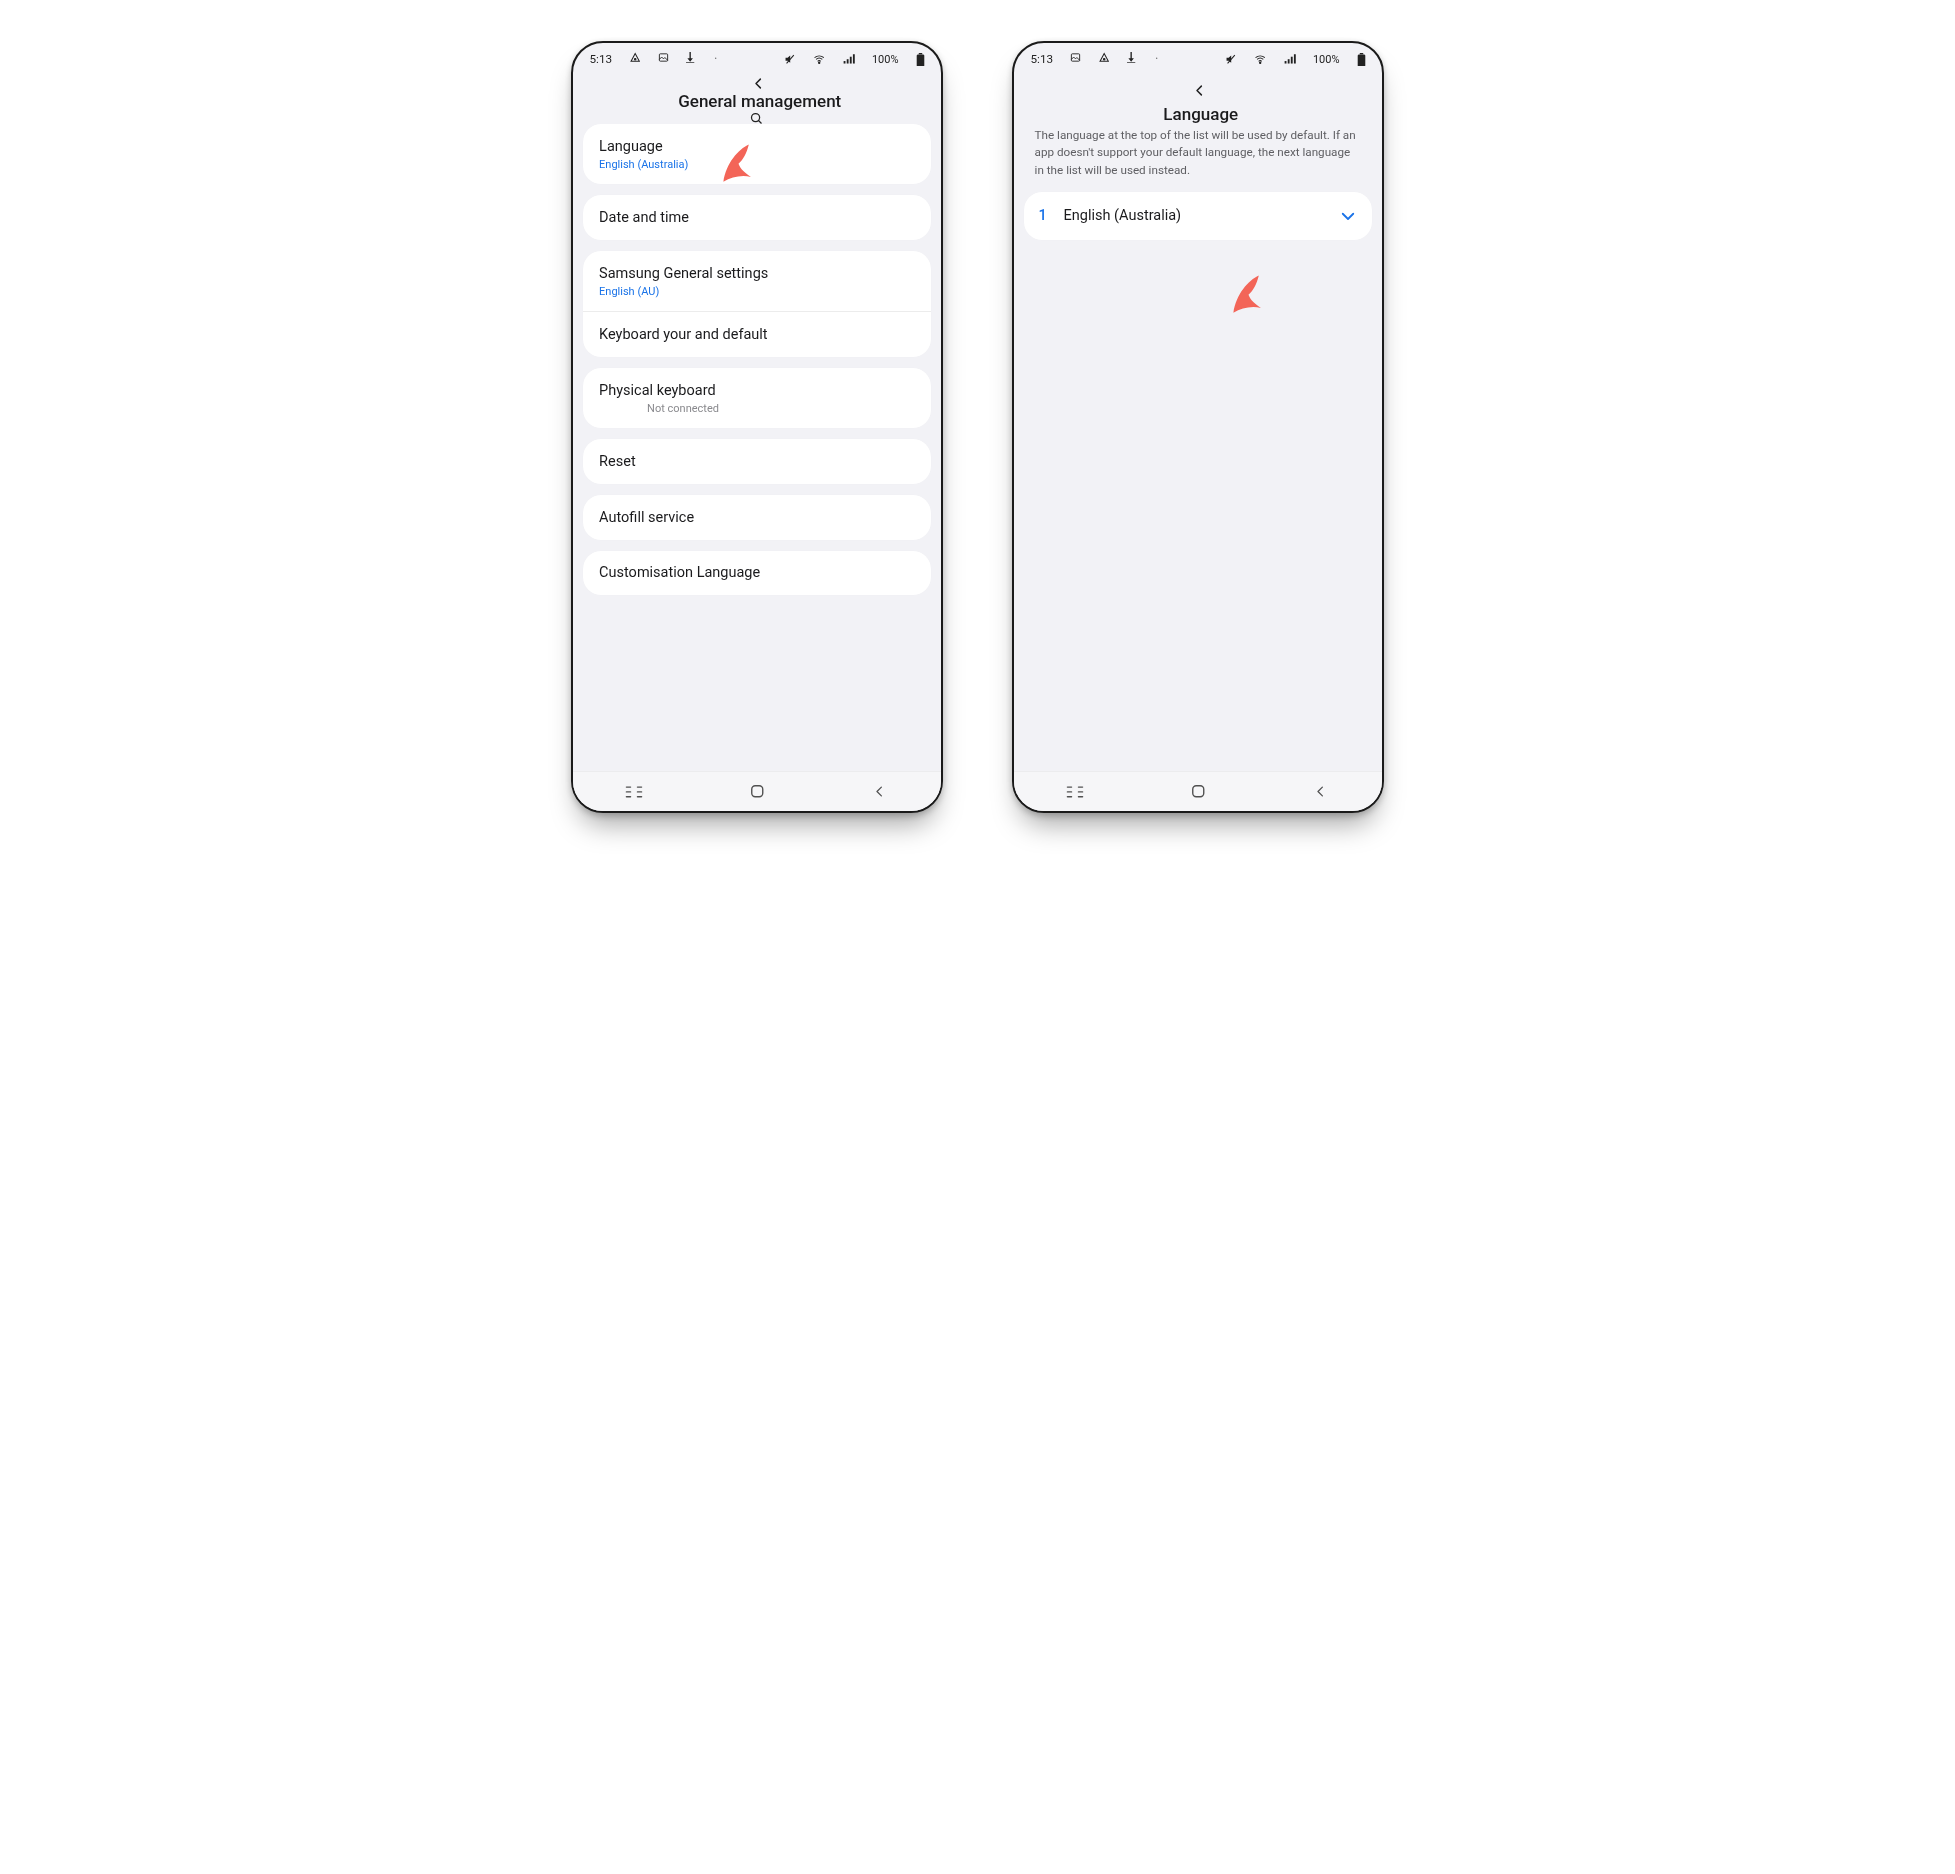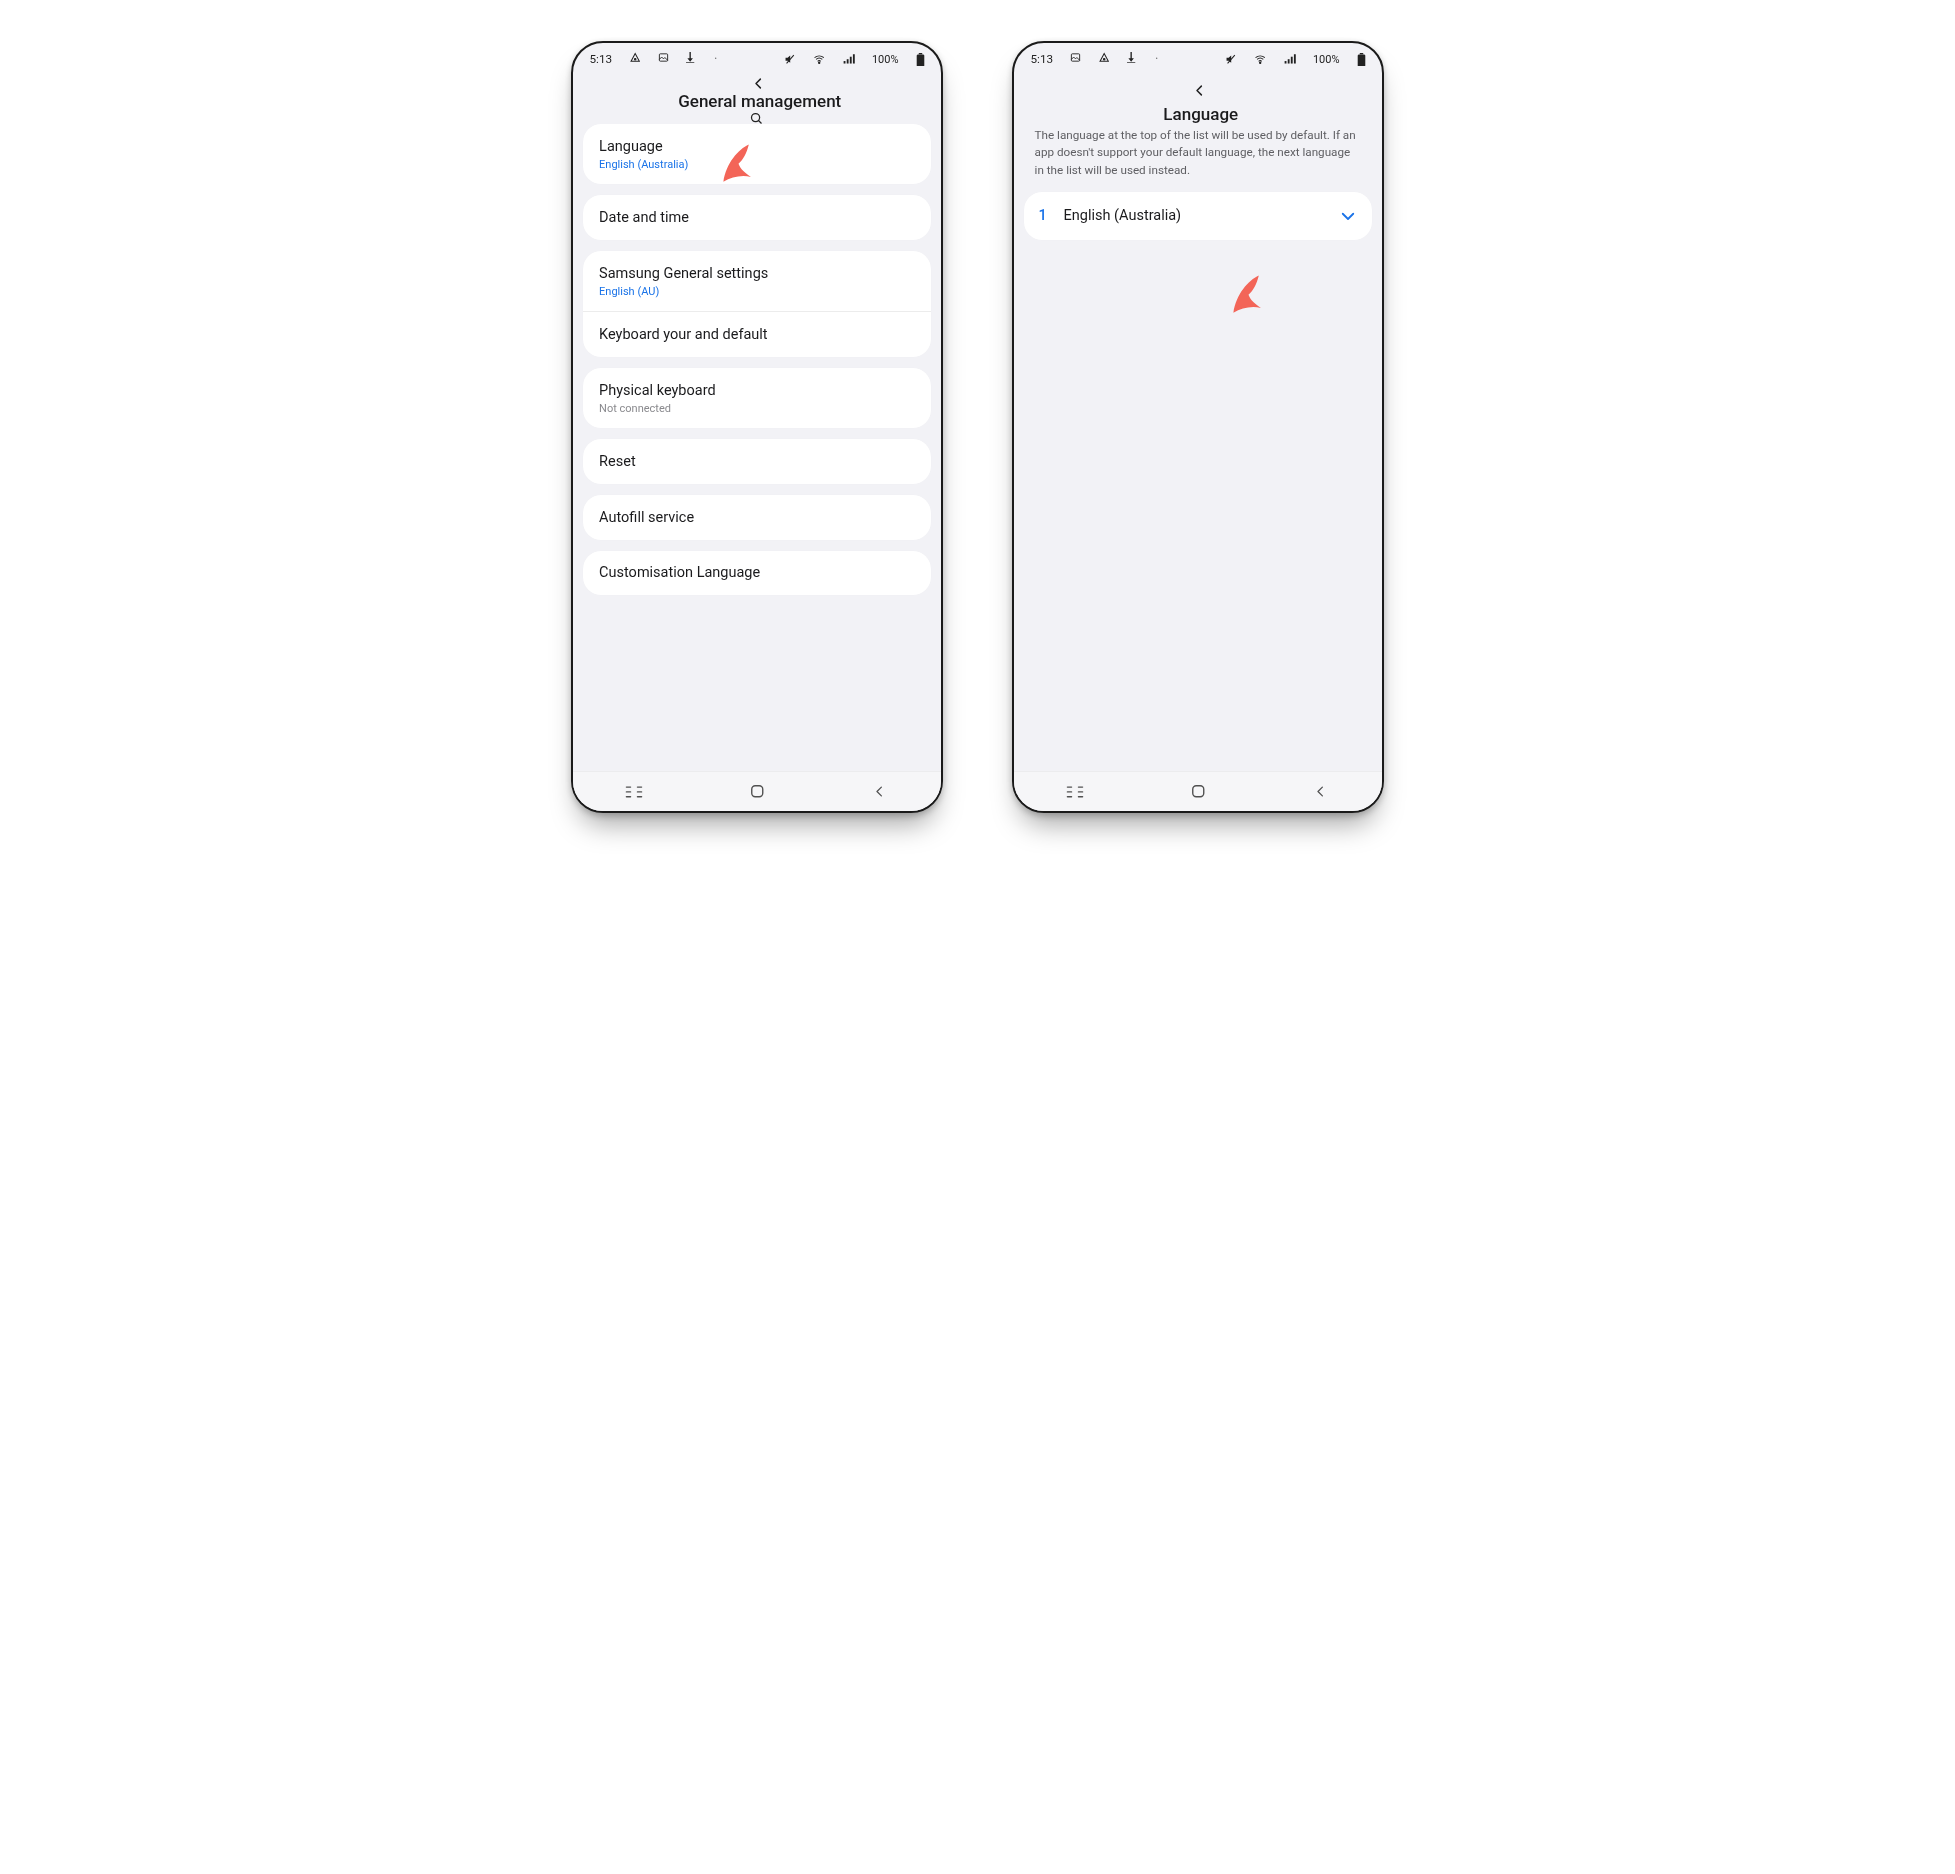--- a/index.html
+++ b/index.html
@@ -33,21 +33,21 @@
   .search-btn{width:30px;height:30px;display:flex;align-items:center;justify-content:center;margin-right:4.1px;}
   .content{flex:1;overflow:hidden;padding:0 9.6px;}
   .desc{color:#5f5f63;font-size:11.7px;line-height:1.5;padding:2.8px 11px 12.4px;}
   .card{background:var(--card);border-radius:18px;overflow:hidden;margin-bottom:11px;
     box-shadow:0 0 0 0.3px rgba(0,0,0,.02);}
   .row{padding:13.8px 16.5px;}
   .row + .row{border-top:0.7px solid var(--divider);}
   .row-title{font-size:14.5px;color:var(--text);}
   .row-sub{font-size:11px;margin-top:2.8px;}
   .sub-blue{color:var(--accent);}
-  .sub-muted{color:var(--muted);}
+  .sub-muted{color:var(--muted);margin-left:48px;}
   .lang-row{display:flex;align-items:center;padding:15px 15px;}
   .lang-row + .lang-row{border-top:0.7px solid var(--divider);}
   .lang-index{width:25px;color:var(--accent);font-size:14.5px;font-weight:500;}
   .lang-label{flex:1;font-size:14.5px;color:var(--text);}
   .plus-icon{width:25px;display:flex;align-items:center;justify-content:center;}
   .check-icon{width:25px;display:flex;align-items:center;justify-content:flex-end;}
   .navbar{height:40px;display:flex;align-items:center;justify-content:space-around;background:#f6f6f8;
     border-top:0.7px solid rgba(0,0,0,.04);}
   .nav-btn{width:55px;height:27.6px;display:flex;align-items:center;justify-content:center;opacity:.85;}
   .annot{position:absolute;pointer-events:none;}

